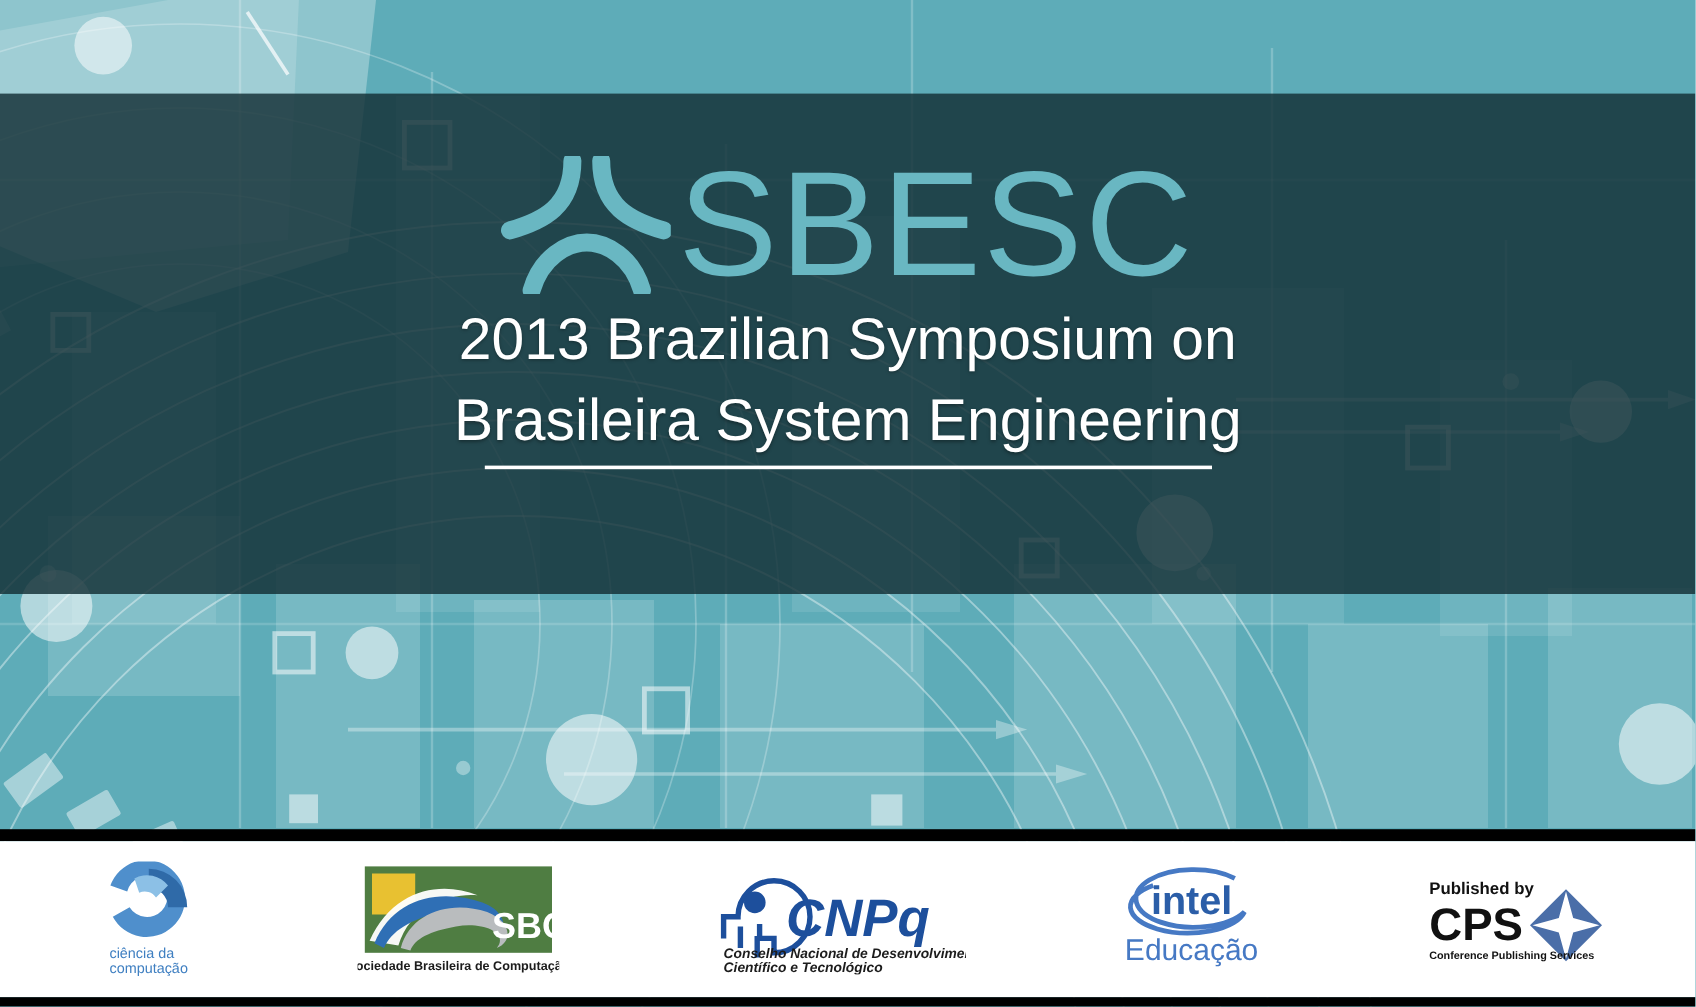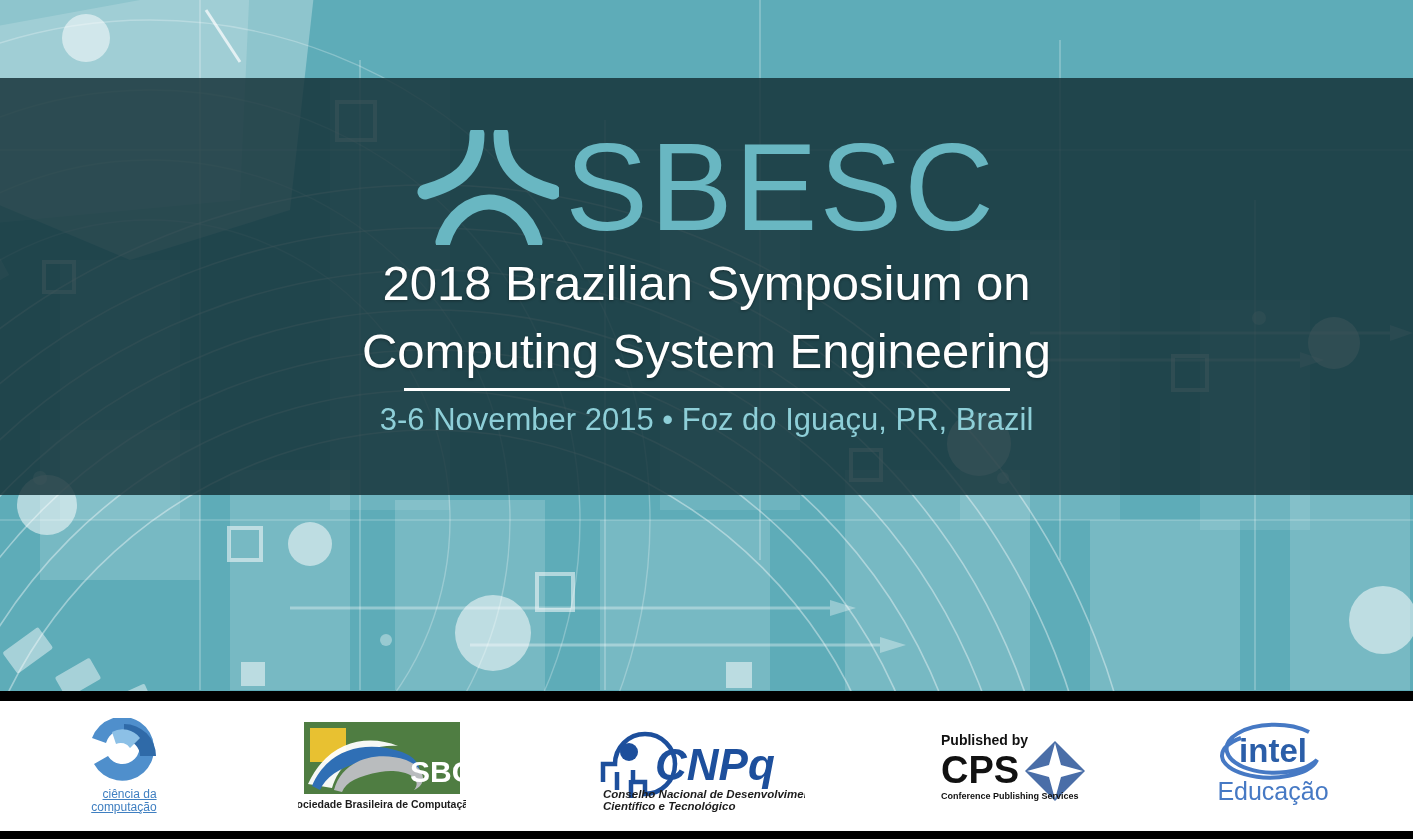--- a/index.html
+++ b/index.html
@@ -108,24 +108,23 @@
   }
   .sponsor{
     display:flex;
     flex-direction:column;
     align-items:center;
     justify-content:center;
   }
   .sp-caption{
     font-size:11px;
     color:#3a3a8c;
-    text-align:right;
+    text-align:left;
     line-height:13px;
     font-weight:700;
-    text-decoration:underline;
   }
 </style>
 </head>
 <body>
 
 <div class="banner">
 
   <div class="bg">
 
     <svg width="1413" height="839" viewBox="0 0 1413 839" style="position:absolute;top:0;left:0;">
@@ -262,26 +261,25 @@
       <svg class="mark" viewBox="0 0 142 115">
         <g fill="none" stroke="#69b7c2" stroke-width="15" stroke-linecap="round">
           <path d="M 60 4 C 60 42, 36 54, 8 62"></path>
           <path d="M 84 4 C 84 42, 108 54, 136 62"></path>
           <path d="M 26 112 C 34 84, 56 72, 72 72 C 88 72, 110 84, 118 112"></path>
         </g>
       </svg>
       <div class="wordmark">SBESC</div>
     </div>
 
-    <div class="title">2018 Brazilian Symposium on</div>
-    <div class="title">Computing System Engineering</div>
+    <div class="title">2013 Brazilian Symposium on</div>
+    <div class="title">Brasileira System Engineering</div>
 
     <div class="rule"></div>
 
-    <div class="subtitle">3-6 November 2015 • Foz do Iguaçu, PR, Brazil</div>
   </div>
 
   <div class="black-bar"></div>
 
   <div class="sponsor-strip">
 
 
     <div class="sponsor">
       <svg width="92" height="70" viewBox="0 0 92 70">
         <path d="M 14 20 A 32 32 0 1 1 16 46 L 30 38 A 17 17 0 1 0 28 25 Z" fill="#4f8fcc"></path>
@@ -315,35 +313,35 @@
           <path d="M 38 78 L 38 60"></path>
         </g>
         <circle cx="36" cy="32" r="9" fill="#1d4f9c"></circle>
         <text x="62" y="60" font-family="Liberation Sans, sans-serif" font-size="44" font-weight="700" font-style="italic" fill="#1d4f9c">CNPq</text>
         <text x="10" y="78" font-family="Liberation Sans, sans-serif" font-size="11.5" font-weight="700" font-style="italic" fill="#1c1c1c">Conselho Nacional de Desenvolvimento</text>
         <text x="10" y="90" font-family="Liberation Sans, sans-serif" font-size="11.5" font-weight="700" font-style="italic" fill="#1c1c1c">Científico e Tecnológico</text>
       </svg>
     </div>
 
     <div class="sponsor">
+      <svg width="122" height="92" viewBox="0 0 122 92">
+        <path d="M 96 12 A 48 24 0 1 0 104 40 A 48 22 0 1 1 28 18" fill="none" stroke="#4679c4" stroke-width="4"></path>
+        <text x="60" y="42" text-anchor="middle" font-family="Liberation Sans, sans-serif" font-size="33" font-weight="700" fill="#2b5ea8">intel</text>
+        <text x="60" y="80" text-anchor="middle" font-family="Liberation Sans, sans-serif" font-size="25" fill="#4679c4">Educação</text>
+      </svg>
+    </div>
+
+    <div class="sponsor">
       <svg width="152" height="82" viewBox="0 0 152 82">
         <text x="8" y="20" font-family="Liberation Sans, sans-serif" font-size="14" font-weight="700" fill="#111111">Published by</text>
         <g transform="translate(92,16)">
           <polygon points="30,0 60,30 30,60 0,30" fill="#4a6ea8"></polygon>
           <polygon points="30,2 36,24 58,30 36,36 30,58 24,36 2,30 24,24" fill="#ffffff"></polygon>
         </g>
         <text x="8" y="58" font-family="Liberation Sans, sans-serif" font-size="38" font-weight="700" fill="#111111">CPS</text>
         <text x="8" y="74" font-family="Liberation Sans, sans-serif" font-size="9" font-weight="700" fill="#111111">Conference Publishing Services</text>
       </svg>
     </div>
 
-    <div class="sponsor">
-      <svg width="122" height="92" viewBox="0 0 122 92">
-        <path d="M 96 12 A 48 24 0 1 0 104 40 A 48 22 0 1 1 28 18" fill="none" stroke="#4679c4" stroke-width="4"></path>
-        <text x="60" y="42" text-anchor="middle" font-family="Liberation Sans, sans-serif" font-size="33" font-weight="700" fill="#2b5ea8">intel</text>
-        <text x="60" y="80" text-anchor="middle" font-family="Liberation Sans, sans-serif" font-size="25" fill="#4679c4">Educação</text>
-      </svg>
-    </div>
-
   </div>
 
   <div class="black-bar-bottom"></div>
 </div>
 
 </body></html>

